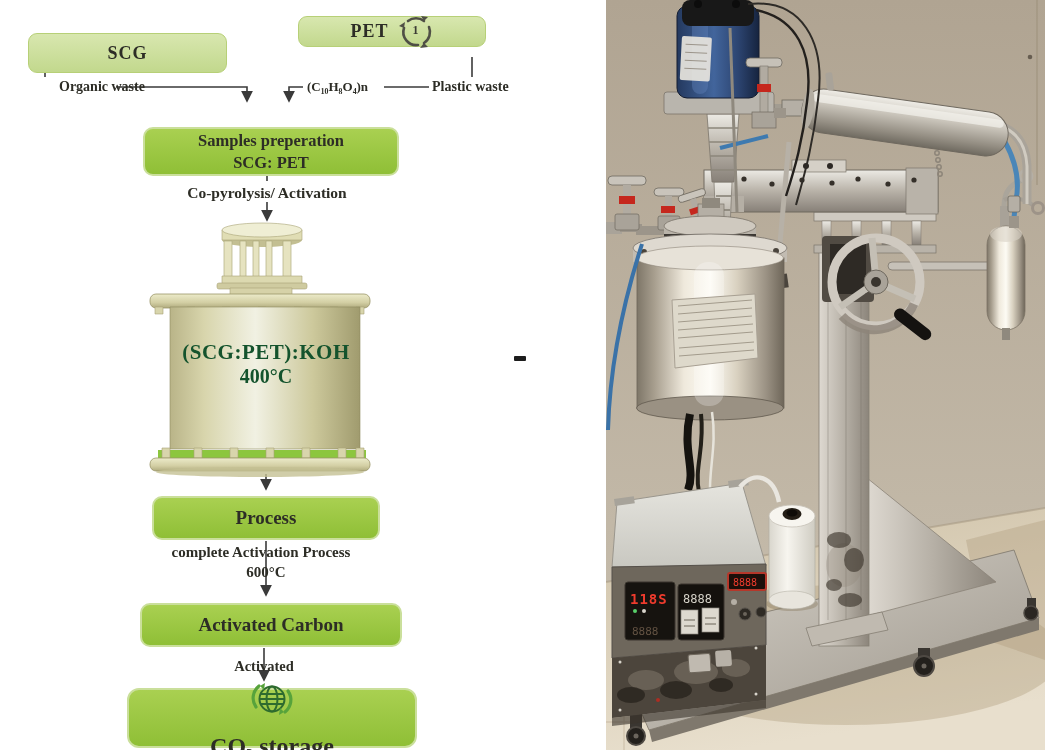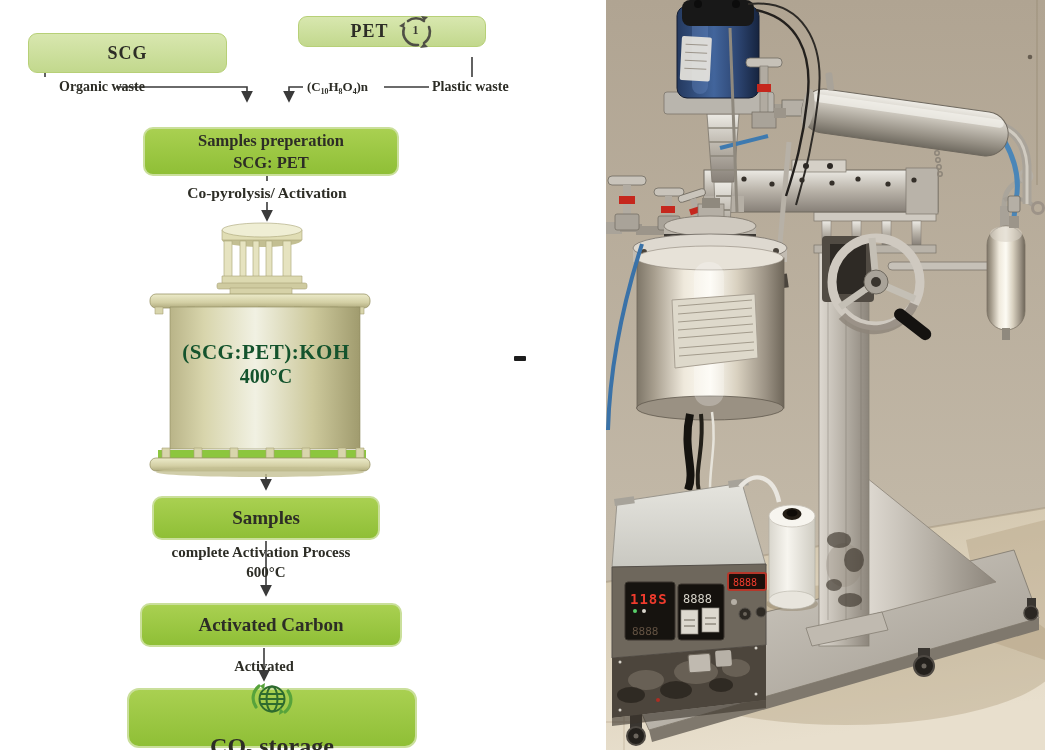--- a/index.html
+++ b/index.html
@@ -134,21 +134,21 @@
   </div>
 
   <div class="lbl ctr" style="left:172px;top:184px;width:190px;font-size:15.5px;">Co-pyrolysis/ Activation</div>
 
   <div class="reactor-text">
     <div class="l1">(SCG:PET):KOH</div>
     <div class="l2">400°C</div>
   </div>
 
   <div class="box green" style="left:152px;top:496px;width:228px;height:44px;font-size:19px;">
-    <span>Samples</span>
+    <span>Process</span>
   </div>
 
   <div class="lbl ctr" style="left:169px;top:544px;width:184px;font-size:15px;">complete Activation Process</div>
   <div class="lbl ctr" style="left:174px;top:564px;width:184px;font-size:15px;">600°C</div>
 
   <div class="box green" style="left:140px;top:603px;width:262px;height:44px;font-size:19px;">
     <span>Activated Carbon</span>
   </div>
 
   <div class="lbl ctr" style="left:214px;top:658px;width:100px;font-size:14.5px;">Activated</div>

